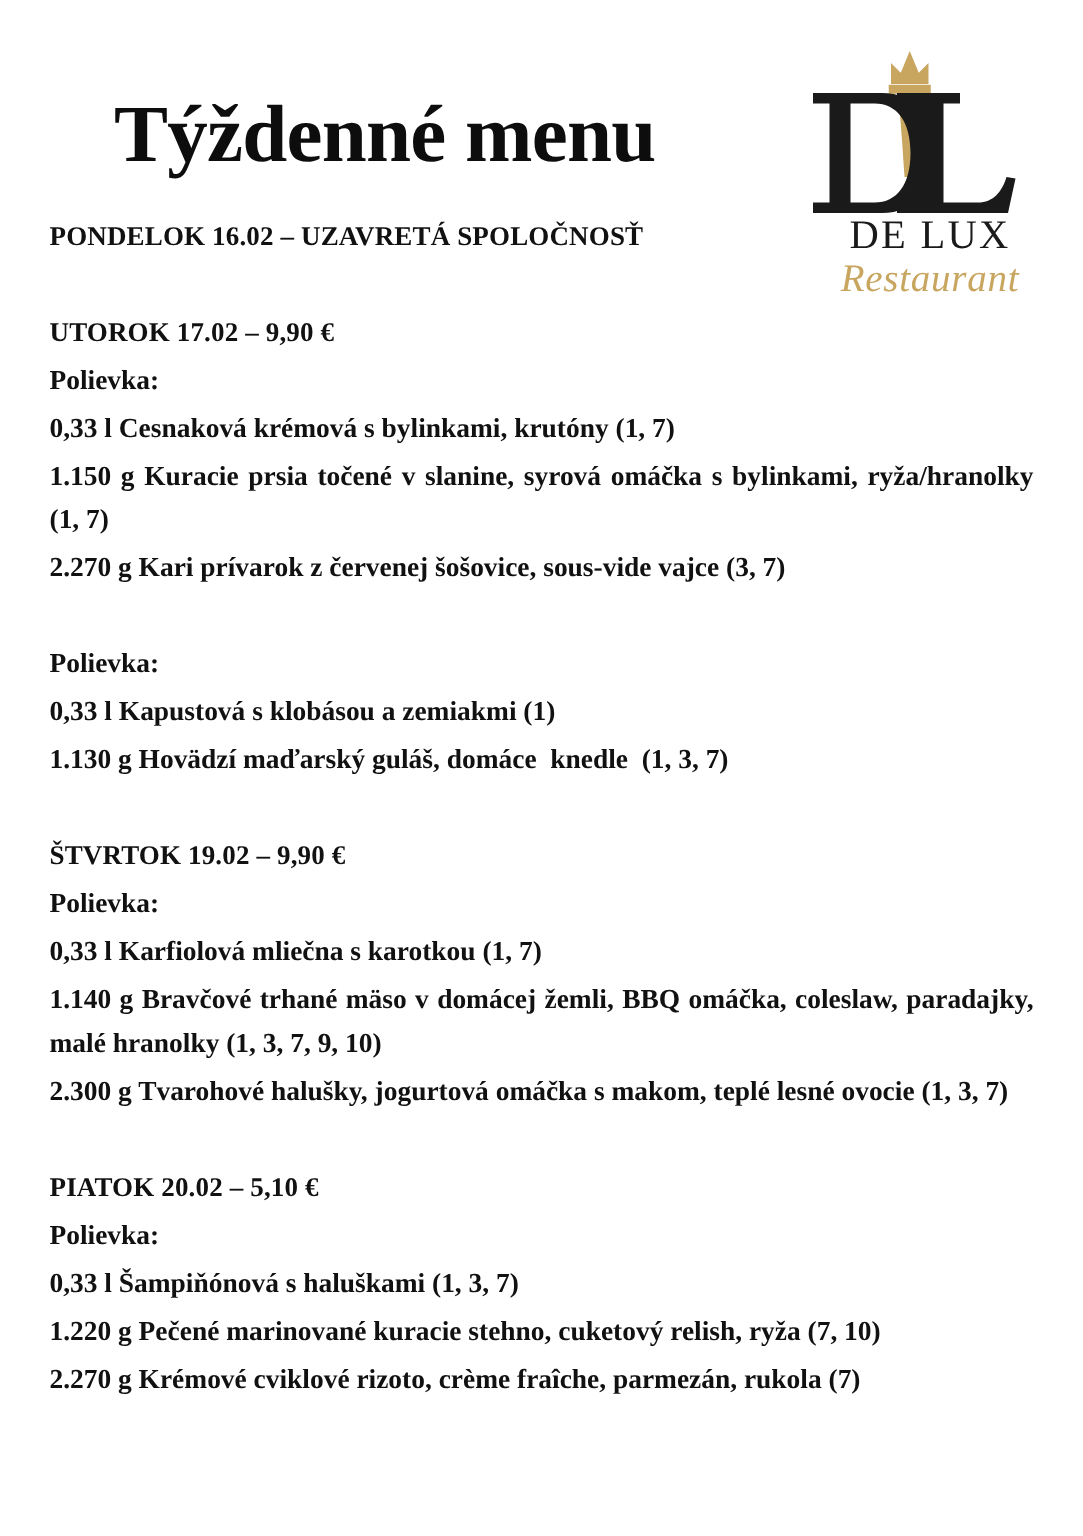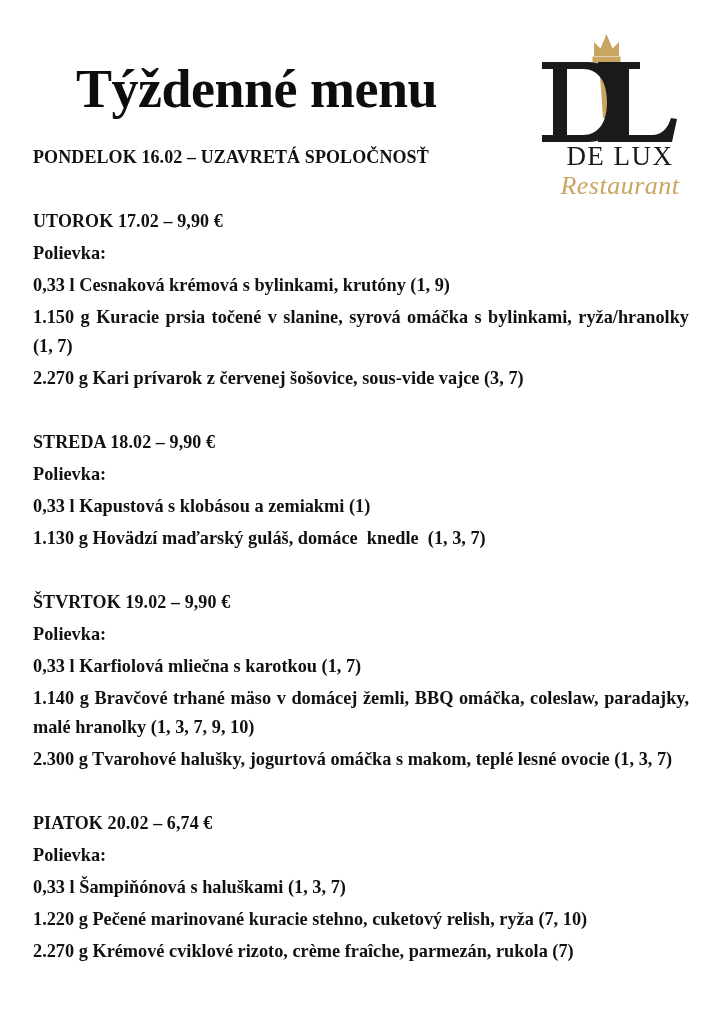--- a/index.html
+++ b/index.html
@@ -125,45 +125,44 @@
   <div class="menu-body">
 
     <div class="section">
       <p class="line day-head nojust">PONDELOK 16.02 – UZAVRETÁ SPOLOČNOSŤ</p>
     </div>
     <div class="spacer"></div>
 
     <div class="section">
       <p class="line day-head nojust">UTOROK 17.02 – 9,90 €</p>
       <p class="line nojust">Polievka:</p>
-      <p class="line nojust">0,33 l Cesnaková krémová s bylinkami, krutóny (1, 9)</p>
+      <p class="line nojust">0,33 l Cesnaková krémová s bylinkami, krutóny (1, 7)</p>
       <p class="line">1.150 g Kuracie prsia točené v slanine, syrová omáčka s bylinkami, ryža/hranolky (1, 7)</p>
       <p class="line nojust">2.270 g Kari prívarok z červenej šošovice, sous-vide vajce (3, 7)</p>
     </div>
     <div class="spacer"></div>
 
     <div class="section">
-      <p class="line day-head nojust">STREDA 18.02 – 9,90 €</p>
       <p class="line nojust">Polievka:</p>
       <p class="line nojust">0,33 l Kapustová s klobásou a zemiakmi (1)</p>
       <p class="line nojust">1.130 g Hovädzí maďarský guláš, domáce  knedle  (1, 3, 7)</p>
     </div>
     <div class="spacer"></div>
 
     <div class="section">
       <p class="line day-head nojust">ŠTVRTOK 19.02 – 9,90 €</p>
       <p class="line nojust">Polievka:</p>
       <p class="line nojust">0,33 l Karfiolová mliečna s karotkou (1, 7)</p>
       <p class="line">1.140 g Bravčové trhané mäso v domácej žemli, BBQ omáčka, coleslaw, paradajky, malé hranolky (1, 3, 7, 9, 10)</p>
       <p class="line nojust">2.300 g Tvarohové halušky, jogurtová omáčka s makom, teplé lesné ovocie (1, 3, 7)</p>
     </div>
     <div class="spacer"></div>
 
     <div class="section">
-      <p class="line day-head nojust">PIATOK 20.02 – 6,74 €</p>
+      <p class="line day-head nojust">PIATOK 20.02 – 5,10 €</p>
       <p class="line nojust">Polievka:</p>
       <p class="line nojust">0,33 l Šampiňónová s haluškami (1, 3, 7)</p>
       <p class="line nojust">1.220 g Pečené marinované kuracie stehno, cuketový relish, ryža (7, 10)</p>
       <p class="line nojust">2.270 g Krémové cviklové rizoto, crème fraîche, parmezán, rukola (7)</p>
     </div>
 
   </div>
 </div>
 
 </body></html>

